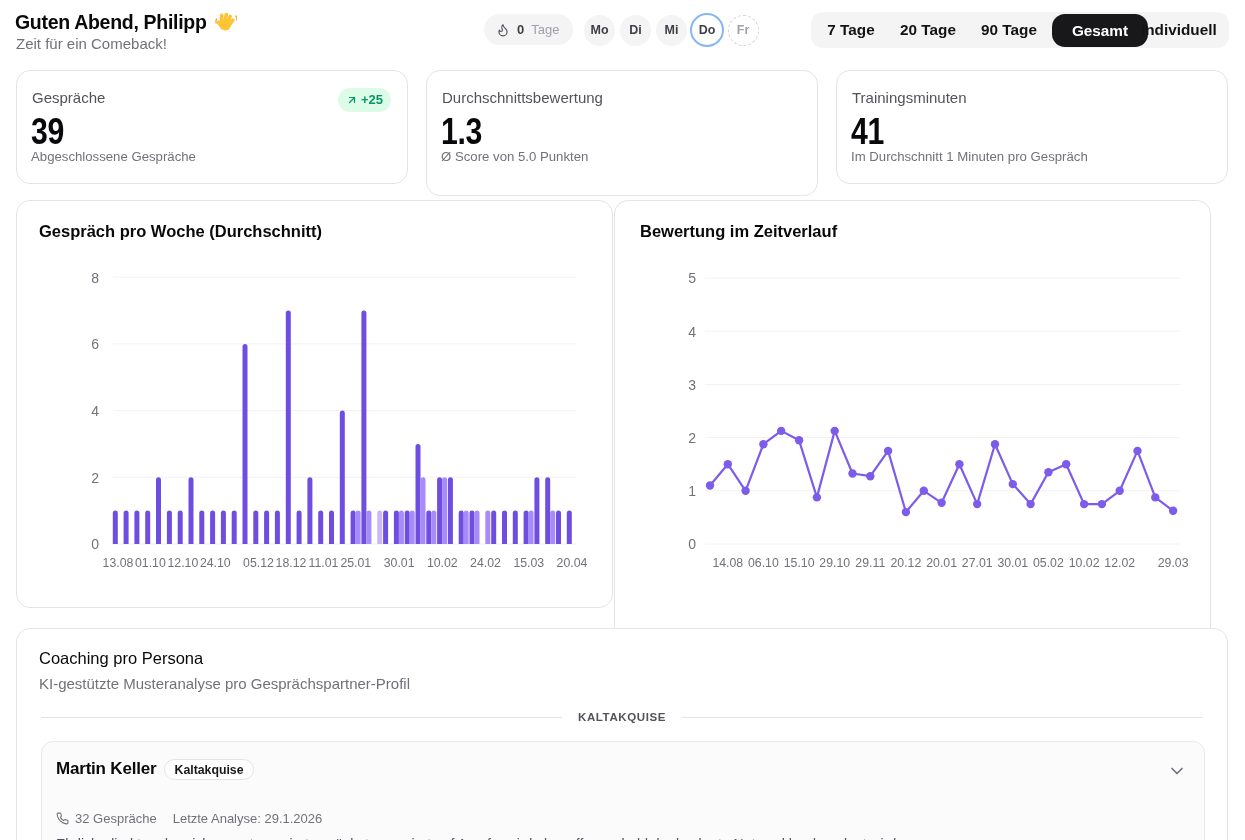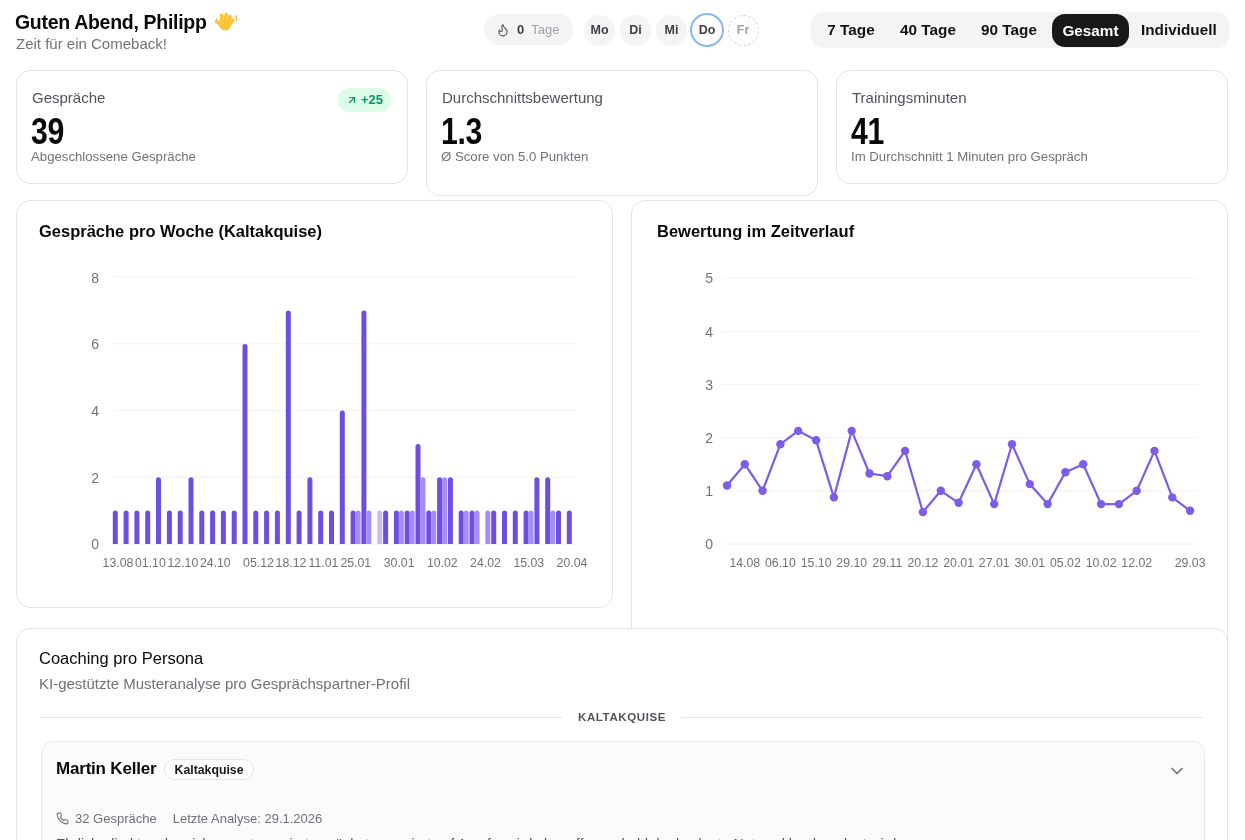--- a/index.html
+++ b/index.html
@@ -28,23 +28,23 @@
     <span style="font-size:13px;font-weight:700;color:#3f3f46;margin-left:7px">0</span>
     <span style="font-size:13px;color:#a1a1aa;margin-left:7px">Tage</span>
   </div>
 <div class="abs" style="left:584px;top:14.5px;width:31px;height:31px;border-radius:50%;background:#f4f4f5;display:flex;align-items:center;justify-content:center;font-size:12.5px;font-weight:700;color:#3f3f46">Mo</div>
 <div class="abs" style="left:620px;top:14.5px;width:31px;height:31px;border-radius:50%;background:#f4f4f5;display:flex;align-items:center;justify-content:center;font-size:12.5px;font-weight:700;color:#3f3f46">Di</div>
 <div class="abs" style="left:656px;top:14.5px;width:31px;height:31px;border-radius:50%;background:#f4f4f5;display:flex;align-items:center;justify-content:center;font-size:12.5px;font-weight:700;color:#3f3f46">Mi</div>
 <div class="abs" style="left:690px;top:13px;width:34px;height:34px;border-radius:50%;background:#fff;border:2px solid #85b6f6;display:flex;align-items:center;justify-content:center;font-size:12.5px;font-weight:700;color:#3f3f46">Do</div>
 <div class="abs" style="left:727.5px;top:14.5px;width:31px;height:31px;border-radius:50%;background:#fff;border:1.3px dashed #d4d4d8;display:flex;align-items:center;justify-content:center;font-size:12.5px;font-weight:700;color:#a1a1aa">Fr</div>
 <div class="abs" style="left:811px;top:12px;width:418px;height:36px;background:#f4f4f5;border-radius:12px">
     <span class="seg" style="left:10px;width:60px">7 Tage</span>
-    <span class="seg" style="left:85px;width:64px">40 Tage</span>
+    <span class="seg" style="left:85px;width:64px">20 Tage</span>
     <span class="seg" style="left:166px;width:64px">90 Tage</span>
-    <span class="seg" style="left:241px;width:77px;top:1.5px;height:33px;line-height:33px;background:#18181b;color:#fff;border-radius:13px">Gesamt</span>
+    <span class="seg" style="left:241px;width:96px;top:1.5px;height:33px;line-height:33px;background:#18181b;color:#fff;border-radius:13px">Gesamt</span>
     <span class="seg" style="left:330px;width:74px">Individuell</span>
   </div>
 <div class="card" style="left:16px;top:70px;width:392px;height:114px">
     <div style="position:absolute;right:16px;top:16.5px;height:23px;background:#dcfce7;border-radius:12px;display:flex;align-items:center;padding:12px 8px;gap:3px">
       <svg width="12" height="12" viewBox="0 0 24 24" fill="none" stroke="#059669" stroke-width="2.4" stroke-linecap="round" stroke-linejoin="round">
         <path d="M7 7h10v10"></path>
         <path d="M7 17 17 7"></path>
       </svg>
       <span style="font-size:13px;font-weight:600;color:#059669">+25</span>
     </div>
@@ -56,21 +56,21 @@
     <div style="position:absolute;left:15px;top:18px;font-size:15px;color:#52525b">Durchschnittsbewertung</div>
     <div style="position:absolute;left:14px;top:39.5px;font-size:36px;font-weight:700;color:#09090b;letter-spacing:-0.5px;transform:scaleX(0.84);transform-origin:left top">1.3</div>
     <div style="position:absolute;left:14px;top:78px;font-size:13.2px;color:#71717a">Ø Score von 5.0 Punkten</div>
   </div>
 <div class="card" style="left:836px;top:70px;width:392px;height:114px">
     <div style="position:absolute;left:15px;top:18px;font-size:15px;color:#52525b">Trainingsminuten</div>
     <div style="position:absolute;left:14px;top:39.5px;font-size:36px;font-weight:700;color:#09090b;letter-spacing:-0.5px;transform:scaleX(0.84);transform-origin:left top">41</div>
     <div style="position:absolute;left:14px;top:78px;font-size:13.2px;color:#71717a">Im Durchschnitt 1 Minuten pro Gespräch</div>
   </div>
 <div class="card" style="left:16px;top:200px;width:597px;height:408px">
-    <div style="position:absolute;left:22px;top:21px;font-size:16.5px;font-weight:700;color:#09090b">Gespräche pro Woche (Kaltakquise)</div>
+    <div style="position:absolute;left:22px;top:21px;font-size:16.5px;font-weight:700;color:#09090b">Gespräch pro Woche (Durchschnitt)</div>
     <svg width="597" height="408" viewBox="0 0 597 408" style="position:absolute;left:0;top:0">
       <line x1="96" y1="343.0" x2="559.5" y2="343.0" stroke="#f2f2f4" stroke-width="1"></line>
       <text x="82" y="348.3" text-anchor="end" font-size="14" fill="#71717a">0</text>
       <line x1="96" y1="276.3" x2="559.5" y2="276.3" stroke="#f2f2f4" stroke-width="1"></line>
       <text x="82" y="281.6" text-anchor="end" font-size="14" fill="#71717a">2</text>
       <line x1="96" y1="209.6" x2="559.5" y2="209.6" stroke="#f2f2f4" stroke-width="1"></line>
       <text x="82" y="214.9" text-anchor="end" font-size="14" fill="#71717a">4</text>
       <line x1="96" y1="142.9" x2="559.5" y2="142.9" stroke="#f2f2f4" stroke-width="1"></line>
       <text x="82" y="148.2" text-anchor="end" font-size="14" fill="#71717a">6</text>
       <line x1="96" y1="76.2" x2="559.5" y2="76.2" stroke="#f2f2f4" stroke-width="1"></line>
@@ -137,21 +137,21 @@
       <text x="274.0" y="366.3" text-anchor="middle" font-size="12.3" fill="#71717a">18.12</text>
       <text x="306.4" y="366.3" text-anchor="middle" font-size="12.3" fill="#71717a">11.01</text>
       <text x="338.8" y="366.3" text-anchor="middle" font-size="12.3" fill="#71717a">25.01</text>
       <text x="382.1" y="366.3" text-anchor="middle" font-size="12.3" fill="#71717a">30.01</text>
       <text x="425.3" y="366.3" text-anchor="middle" font-size="12.3" fill="#71717a">10.02</text>
       <text x="468.5" y="366.3" text-anchor="middle" font-size="12.3" fill="#71717a">24.02</text>
       <text x="511.8" y="366.3" text-anchor="middle" font-size="12.3" fill="#71717a">15.03</text>
       <text x="555.0" y="366.3" text-anchor="middle" font-size="12.3" fill="#71717a">20.04</text>
     </svg>
   </div>
-<div class="card" style="left:631px;top:200px;width:597px;height:452px">
+<div class="card" style="left:614px;top:200px;width:597px;height:452px">
     <div style="position:absolute;left:25px;top:21px;font-size:16.5px;font-weight:700;color:#09090b">Bewertung im Zeitverlauf</div>
     <svg width="597" height="408" viewBox="0 0 597 408" style="position:absolute;left:0;top:0">
       <line x1="90" y1="343.0" x2="565.5" y2="343.0" stroke="#f2f2f4" stroke-width="1"></line>
       <text x="81" y="348.3" text-anchor="end" font-size="14" fill="#71717a">0</text>
       <line x1="90" y1="289.8" x2="565.5" y2="289.8" stroke="#f2f2f4" stroke-width="1"></line>
       <text x="81" y="295.1" text-anchor="end" font-size="14" fill="#71717a">1</text>
       <line x1="90" y1="236.6" x2="565.5" y2="236.6" stroke="#f2f2f4" stroke-width="1"></line>
       <text x="81" y="241.9" text-anchor="end" font-size="14" fill="#71717a">2</text>
       <line x1="90" y1="183.4" x2="565.5" y2="183.4" stroke="#f2f2f4" stroke-width="1"></line>
       <text x="81" y="188.7" text-anchor="end" font-size="14" fill="#71717a">3</text>

